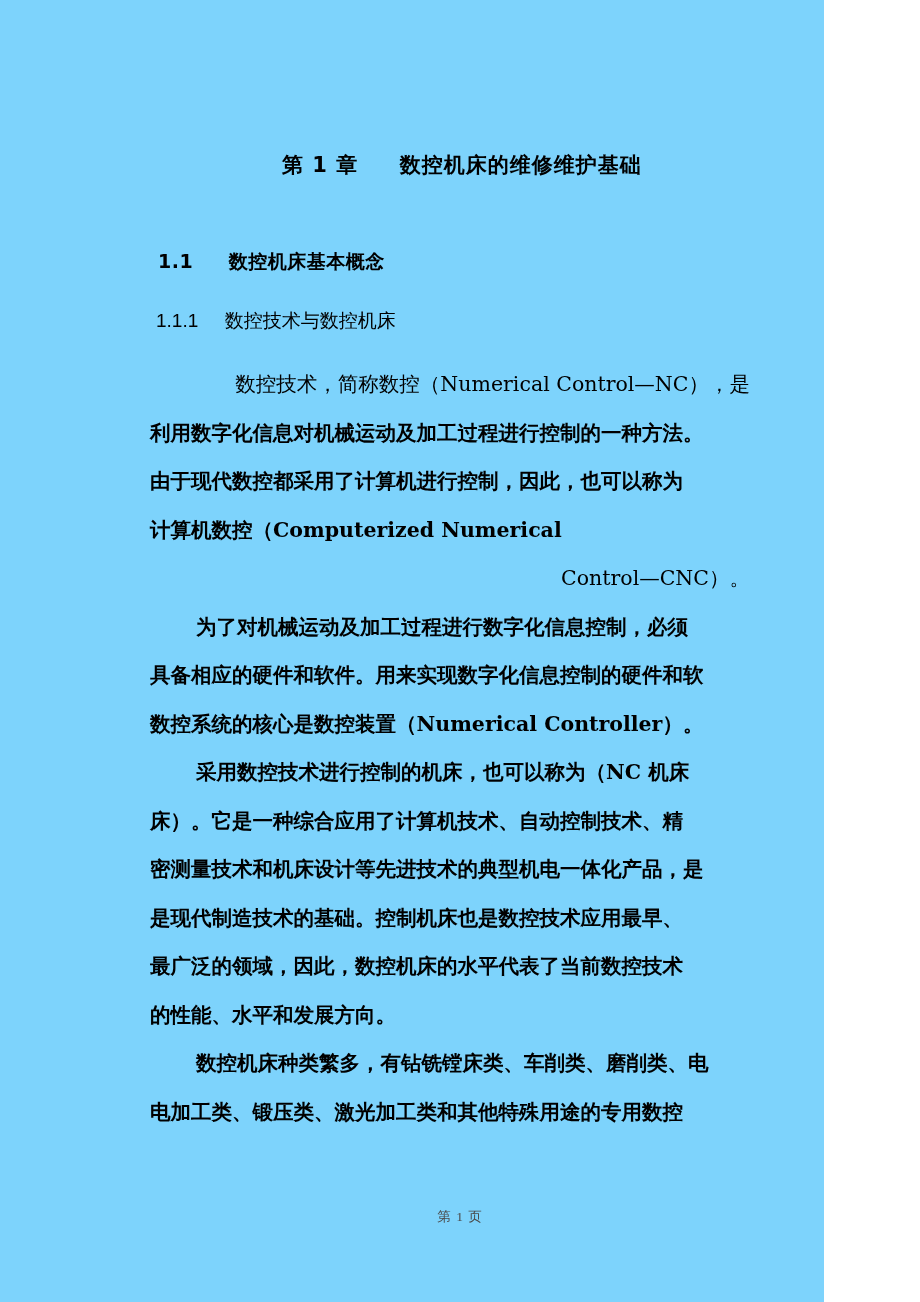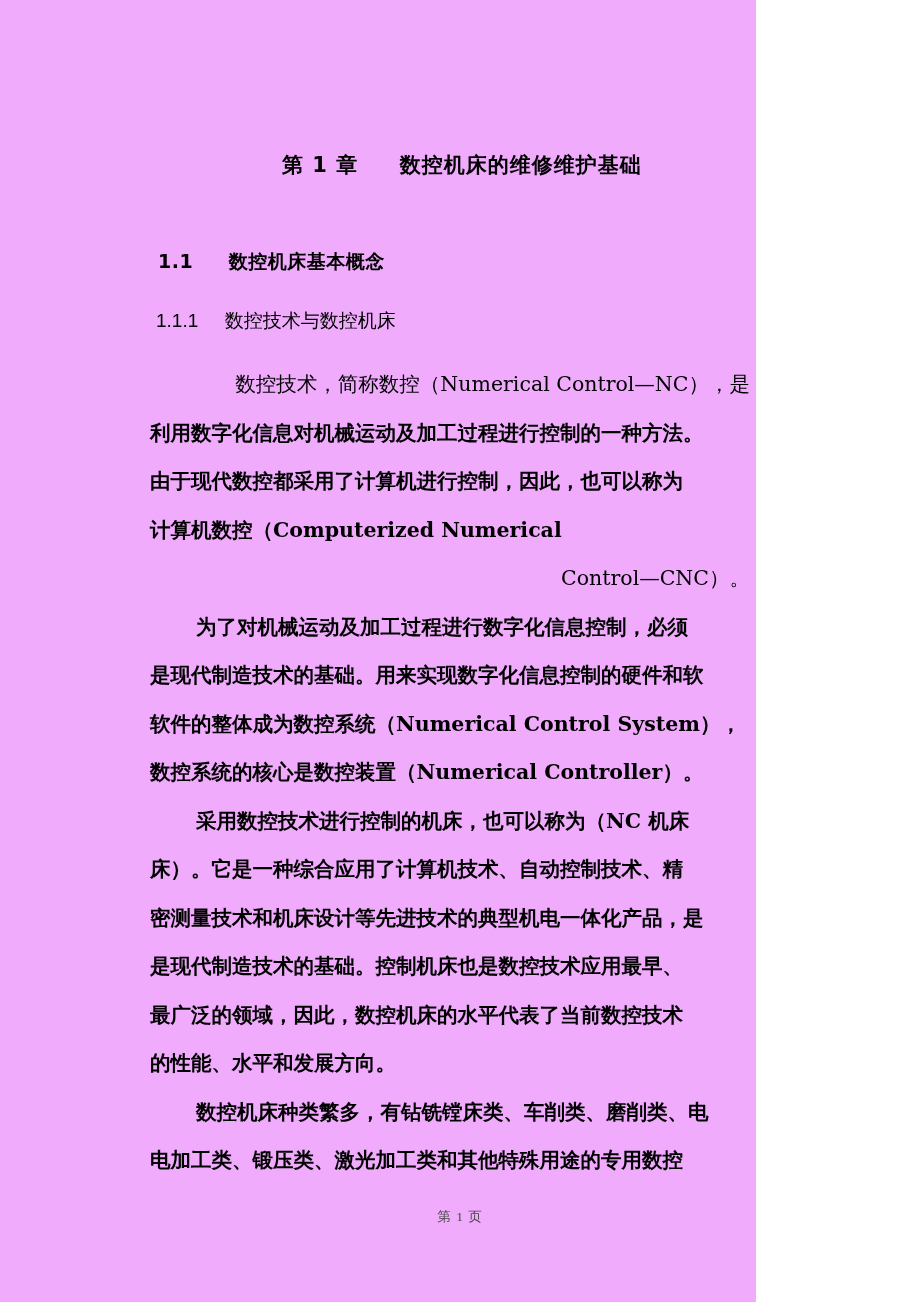--- a/index.html
+++ b/index.html
@@ -11,23 +11,23 @@
     width: 920px;
     height: 1302px;
     background: #ffffff;
     font-family: "Liberation Serif", "DejaVu Serif", serif;
     color: #000000;
     overflow: hidden;
   }
 
   .page {
     position: relative;
-    width: 756px;
+    width: 824px;
     height: 1302px;
-    background: #f0abfc;
+    background: #7dd3fc;
     box-sizing: border-box;
   }
 
   
   .page-header {
     position: absolute;
     top: 0;
     left: 0;
     width: 920px;
     height: 150px;
@@ -153,22 +153,21 @@
     <div class="para">
       <div class="tline indent light">数控技术，简称数控（Numerical Control—NC），是</div>
       <div class="tline">利用数字化信息对机械运动及加工过程进行控制的一种方法。</div>
       <div class="tline">由于现代数控都采用了计算机进行控制，因此，也可以称为</div>
       <div class="tline">计算机数控（Computerized Numerical</div>
       <div class="tline light">Control—CNC）。</div>
     </div>
 
     <div class="para">
       <div class="tline indent">为了对机械运动及加工过程进行数字化信息控制，必须</div>
-      <div class="tline">是现代制造技术的基础。用来实现数字化信息控制的硬件和软</div>
-      <div class="tline">软件的整体成为数控系统（Numerical Control System），</div>
+      <div class="tline">具备相应的硬件和软件。用来实现数字化信息控制的硬件和软</div>
       <div class="tline">数控系统的核心是数控装置（Numerical Controller）。</div>
     </div>
 
     <div class="para">
       <div class="tline indent">采用数控技术进行控制的机床，也可以称为（NC 机床</div>
       <div class="tline">床）。它是一种综合应用了计算机技术、自动控制技术、精</div>
       <div class="tline">密测量技术和机床设计等先进技术的典型机电一体化产品，是</div>
       <div class="tline">是现代制造技术的基础。控制机床也是数控技术应用最早、</div>
       <div class="tline">最广泛的领域，因此，数控机床的水平代表了当前数控技术</div>
       <div class="tline">的性能、水平和发展方向。</div>

